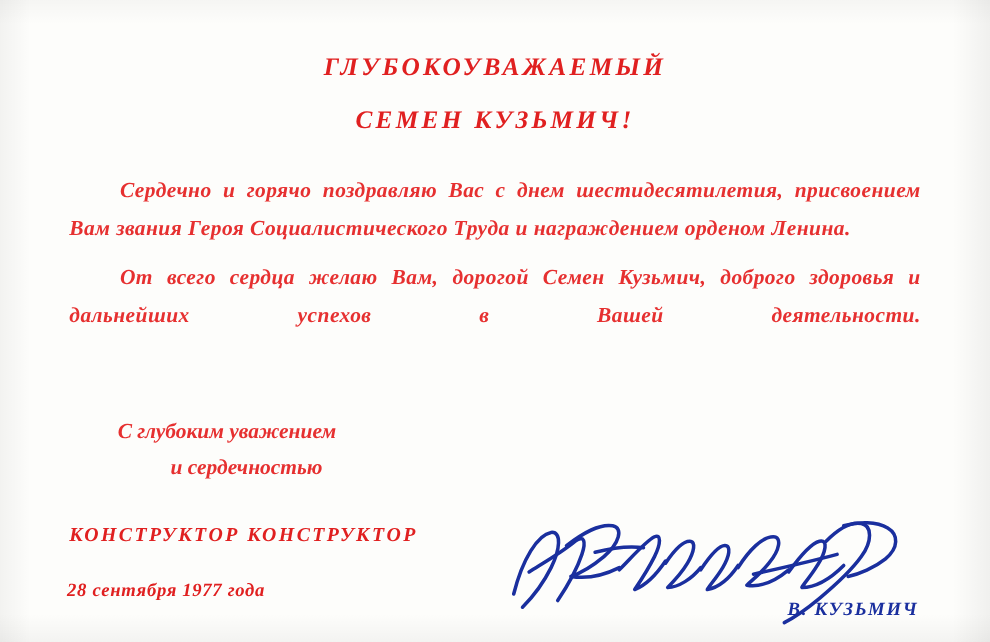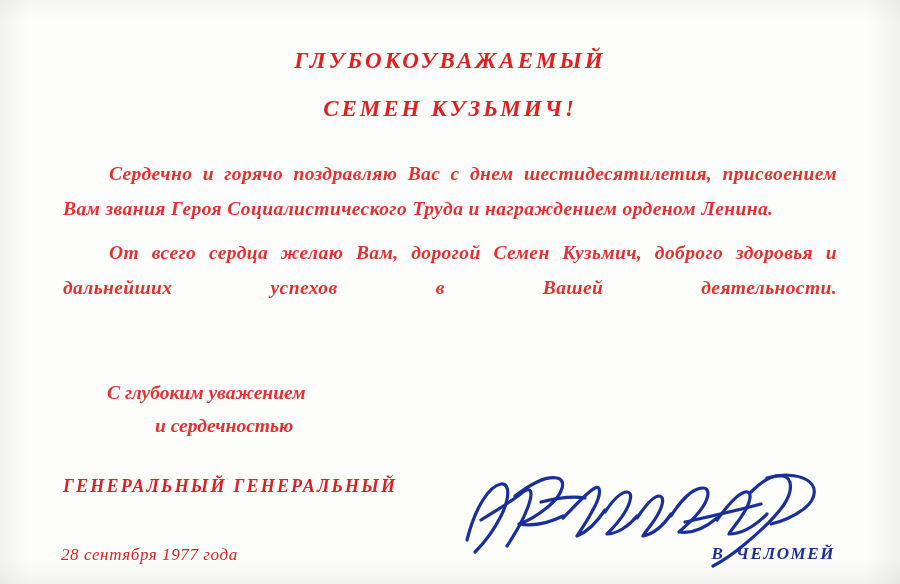--- a/index.html
+++ b/index.html
@@ -106,25 +106,25 @@
     font-style: italic;
     font-weight: bold;
     font-size: 17px;
     letter-spacing: 0.6px;
     padding-left: 120px;
     margin-top: 14px;
   }
   .date {
     color: #e02020;
     font-style: italic;
-    font-weight: normal;
+    font-weight: bold;
     font-size: 17px;
     letter-spacing: 0.6px;
     padding-left: 6px;
-    margin-top: 48px;
+    margin-top: 30px;
   }
 
   .signature-name {
     position: absolute;
     right: 10px;
     top: 68px;
     color: #1a2f9e;
     font-style: italic;
     font-weight: bold;
     font-size: 17px;
@@ -156,36 +156,36 @@
     <p class="para">Сердечно и горячо поздравляю Вас с днем шестидесятилетия, присвоением Вам звания Героя Социалистического Труда и награждением орденом Ленина.</p>
     <p class="para">От всего сердца желаю Вам, дорогой Семен Кузьмич, доброго здоровья и дальнейших успехов в Вашей деятельности.</p>
   </div>
 
   <div class="closing">
     <div class="closing-line1">С глубоким уважением</div>
     <div class="closing-line2">и сердечностью</div>
   </div>
 
   <div class="signature-block">
-    <div class="role">ГЕНЕРАЛЬНЫЙ  ГЕНЕРАЛЬНЫЙ</div>
+    <div class="role">КОНСТРУКТОР  КОНСТРУКТОР</div>
     <div class="date">28 сентября 1977 года</div>
 
     <svg class="signature-scribble" viewBox="0 0 400 135" xmlns="http://www.w3.org/2000/svg">
       <g fill="none" stroke="#1a2f9e" stroke-width="3.2" stroke-linecap="round" stroke-linejoin="round">
         <path d="M22 92 C 30 60, 44 38, 56 36 C 66 35, 64 52, 56 68 C 48 84, 36 98, 30 104"></path>
         <path d="M36 72 C 52 62, 66 54, 78 44 C 86 38, 88 44, 84 56 C 80 68, 70 86, 62 98"></path>
         <path d="M70 48 C 86 36, 100 28, 112 30 C 122 32, 118 46, 104 58 C 92 68, 80 74, 74 76 C 86 78, 102 76, 118 68"></path>
         <path d="M118 70 C 130 58, 142 44, 150 40 C 156 37, 156 46, 150 58 C 144 70, 136 82, 132 88 C 142 84, 152 74, 160 62"></path>
         <path d="M160 64 C 168 52, 176 44, 182 44 C 188 44, 186 54, 180 64 C 174 74, 166 82, 162 86 C 172 86, 184 78, 192 68"></path>
         <path d="M192 70 C 200 58, 208 48, 214 48 C 220 48, 218 58, 212 68 C 206 78, 200 84, 198 88 C 208 86, 218 78, 226 66"></path>
         <path d="M226 68 C 236 52, 248 40, 258 40 C 266 40, 264 52, 254 64 C 246 74, 238 80, 234 84 C 246 86, 260 80, 272 70"></path>
         <path d="M272 72 C 282 58, 292 46, 300 44 C 308 42, 306 54, 298 66 C 292 76, 286 82, 284 86 C 296 86, 310 78, 322 66"></path>
         <path d="M306 44 C 316 34, 328 26, 338 28 C 348 30, 348 44, 338 58 C 328 72, 312 86, 300 96 C 288 106, 276 114, 268 118"></path>
         <path d="M322 30 C 336 26, 352 26, 362 32 C 372 38, 372 50, 360 60 C 350 68, 336 74, 326 76"></path>
         <path d="M240 74 C 258 70, 286 64, 316 56"></path>
         <path d="M96 54 C 112 50, 128 48, 140 50"></path>
       </g>
     </svg>
 
-    <div class="signature-name">В. ЧЕЛОМЕЙ</div>
+    <div class="signature-name">В. КУЗЬМИЧ</div>
   </div>
 
 </div>
 
 </body></html>

